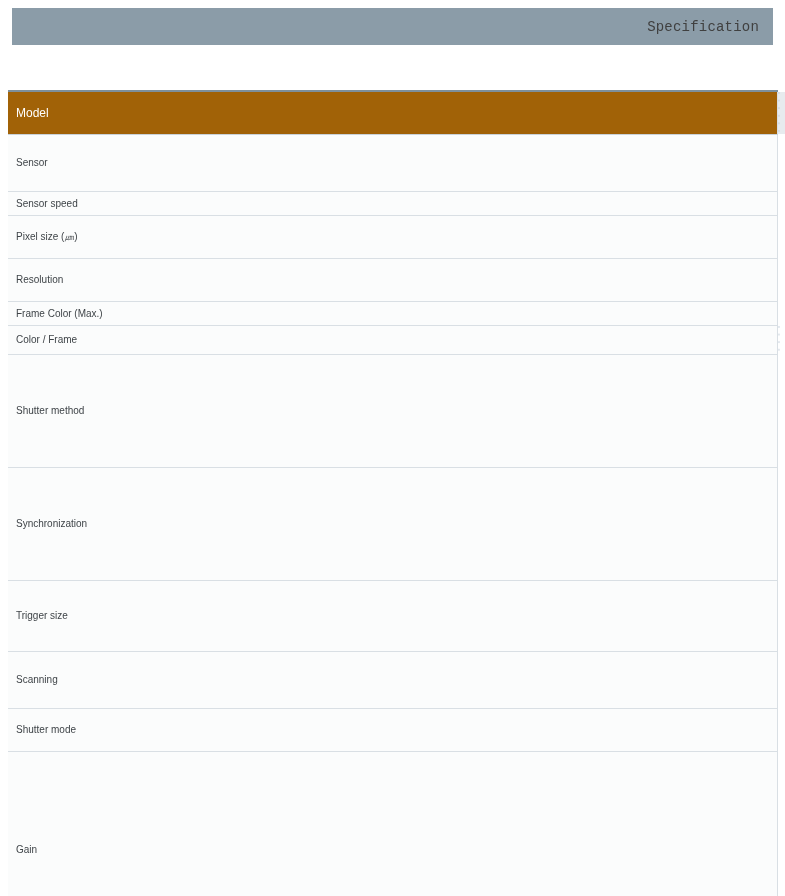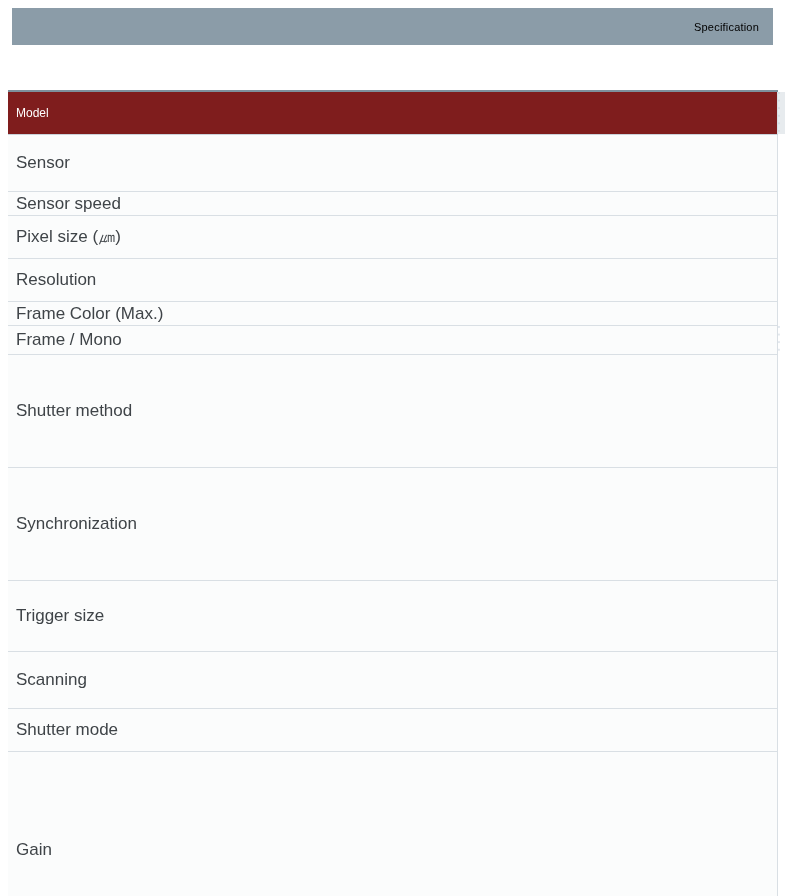--- a/index.html
+++ b/index.html
@@ -12,33 +12,33 @@
   }
   .page{position:relative;width:785px;height:896px;}
 
   
   .header-band{
     position:absolute;left:12px;top:8px;width:761px;height:37px;
     background:#8b9ca8;
   }
   .header-title{
     position:absolute;right:14px;top:50%;transform:translateY(-50%);
-    color:#000000;font-size:11px;letter-spacing:.2px;white-space:nowrap;
+    color:#404040;font-size:14px;letter-spacing:.2px;white-space:nowrap;font-family:Liberation Mono, monospace;
   }
 
   
   .spec-table{
     position:absolute;left:8px;top:90px;width:769px;
     border-collapse:collapse;table-layout:fixed;
   }
   .spec-table col.c-label{width:157px;}
   .spec-table col.c-val{width:612px;}
 
   .spec-table td{
-    font-size:17px;
+    font-size:10px;
     color:#3c3c3c;
     padding:0 0 0 8px;
     vertical-align:middle;
     border-bottom:1px solid #d9dfe4;
     height:23px;
     line-height:14px;
   }
 
   
   td.lbl{
@@ -57,21 +57,21 @@
     color:#3c3c3c;
   }
 
   
   tr.model-row td{
     border-top:2px solid #7e909c;
     border-bottom:1px solid #c9d2d9;
     height:26px;
   }
   tr.model-row td.lbl{
-    background:#7f1d1d;
+    background:#a16207;
     color:#ffffff;
     font-size:12px;
   }
   tr.model-row td.val{
     background-color:#e7ebee;
     background-image:radial-gradient(circle at 1px 1px, #d6dde3 0.8px, transparent 0.9px);
     background-size:7.6px 7.6px;
     color:#3c3c3c;
     font-size:12px;
   }
@@ -113,21 +113,21 @@
         </tr>
         <tr>
           <td class="lbl" colspan="2">Resolution</td>
           <td class="val">5488 x 3672</td>
         </tr>
         <tr>
           <td class="lbl" colspan="2">Frame Color (Max.)</td>
           <td class="val">26fps</td>
         </tr>
         <tr>
-          <td class="lbl" colspan="2">Frame / Mono</td>
+          <td class="lbl" colspan="2">Color / Frame</td>
           <td class="val" style="padding: 0px; background: none; border-left: 1px solid rgb(217, 223, 228);">
             <div style="display: flex; height: 100%; align-items: stretch;">
               <div style="width: 305px; display: flex; align-items: center; padding: 0px 0px 0px 8px; box-sizing: border-box; min-height: 23px; background-color: rgb(255, 255, 255); background-image: radial-gradient(circle at 1px 1px, rgb(227, 232, 238) 0.8px, transparent 0.9px); background-size: 7.6px 7.6px;">Mono Chrome</div>
             </div>
           </td>
         </tr>
         <tr>
           <td class="lbl" colspan="2">Shutter method</td>
           <td class="val">Full / ROI / Reverse (X, Y, All)</td>
         </tr>

